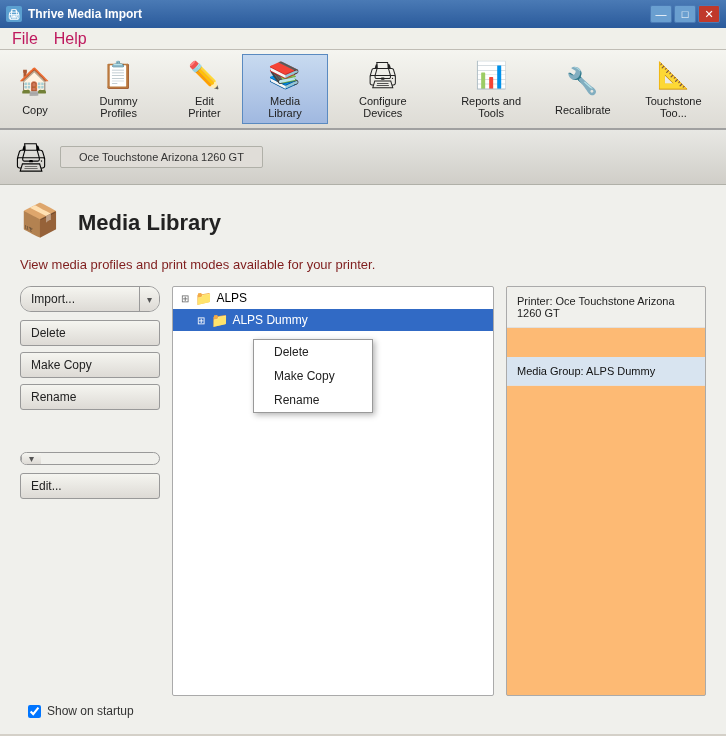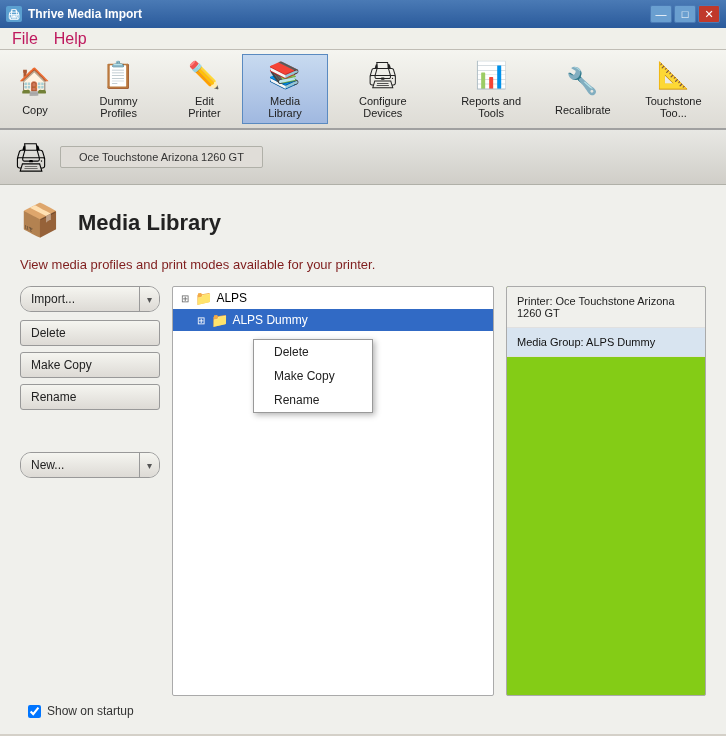--- a/index.html
+++ b/index.html
@@ -258,32 +258,32 @@
       padding: 5px 20px;
       font-size: 12px;
       cursor: pointer;
       color: #222;
     }
 
     
     .info-panel {
       width: 200px;
       border: 1px solid #aaa;
-      background: #84cc16;
+      background: #fdba74;
       border-radius: 2px;
       overflow: hidden;
     }
     .info-row {
       padding: 8px 10px;
       font-size: 11px;
       color: #222;
       border-bottom: 1px solid #e0e0e0;
       background: #f0f0ec;
     }
-    .info-row.highlight { background: #d8e4f0; color: #111; }
+    .info-row.highlight { background: #d8e4f0; color: #111; margin-top: 29px; }
 
     
     .bottom-bar {
       display: flex;
       align-items: center;
       gap: 6px;
       padding: 8px 0 0 0;
     }
     .checkbox-label {
       display: flex;
@@ -368,23 +368,23 @@
     <div class="sidebar-buttons">
       <div class="btn-group">
         <button class="btn-main">Import...</button>
         <button class="btn-dropdown">▾</button>
       </div>
       <button class="btn-solo">Delete</button>
       <button class="btn-solo">Make Copy</button>
       <button class="btn-solo">Rename</button>
       <div class="sidebar-spacer"></div>
       <div class="btn-group">
-        <button class="btn-main">New...</button>
         <button class="btn-dropdown">▾</button>
       </div>
+      <button class="btn-solo">Edit...</button>
     </div>
 
     <div class="tree-panel">
       <div class="tree-item level1">
         <span class="expand-icon">⊞</span>
         <span class="folder-icon">📁</span>
         <span>ALPS</span>
       </div>
       <div class="tree-item level2 selected">
         <span class="expand-icon">⊞</span>

